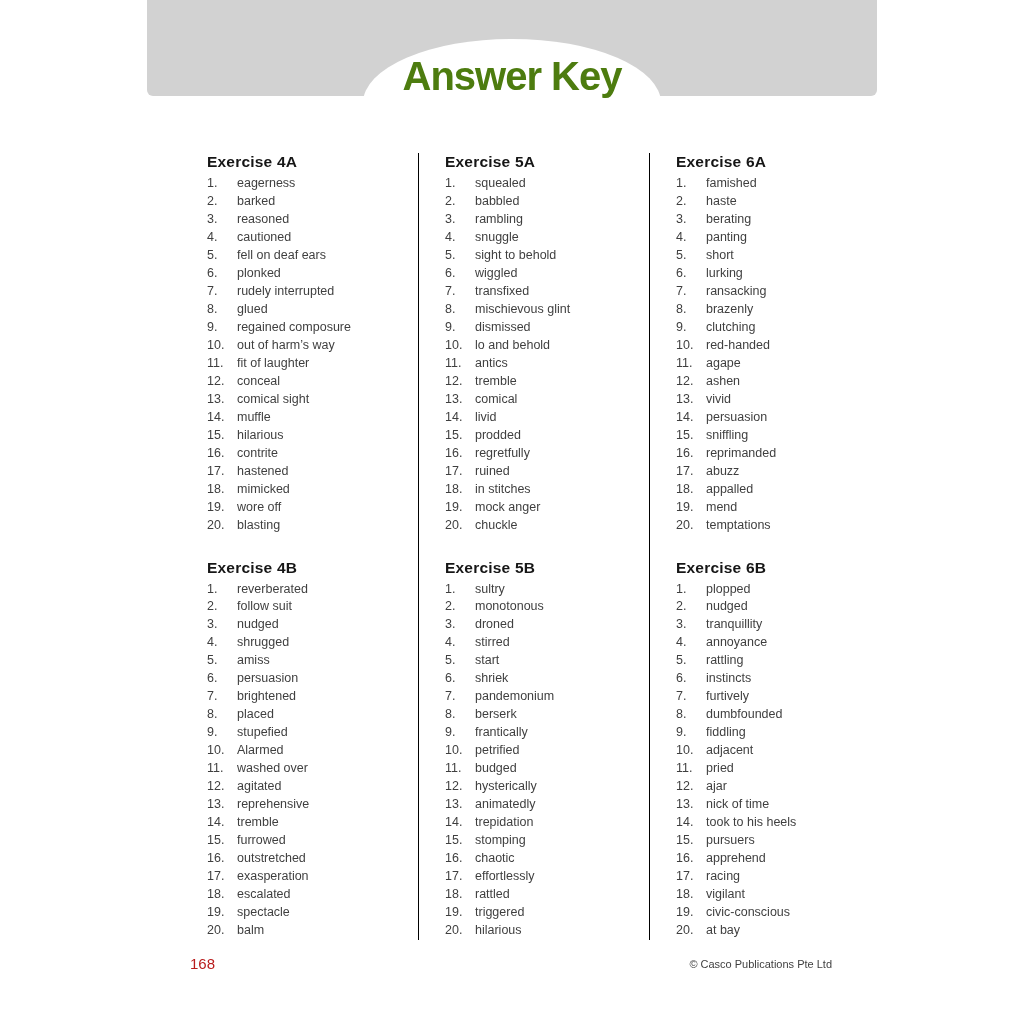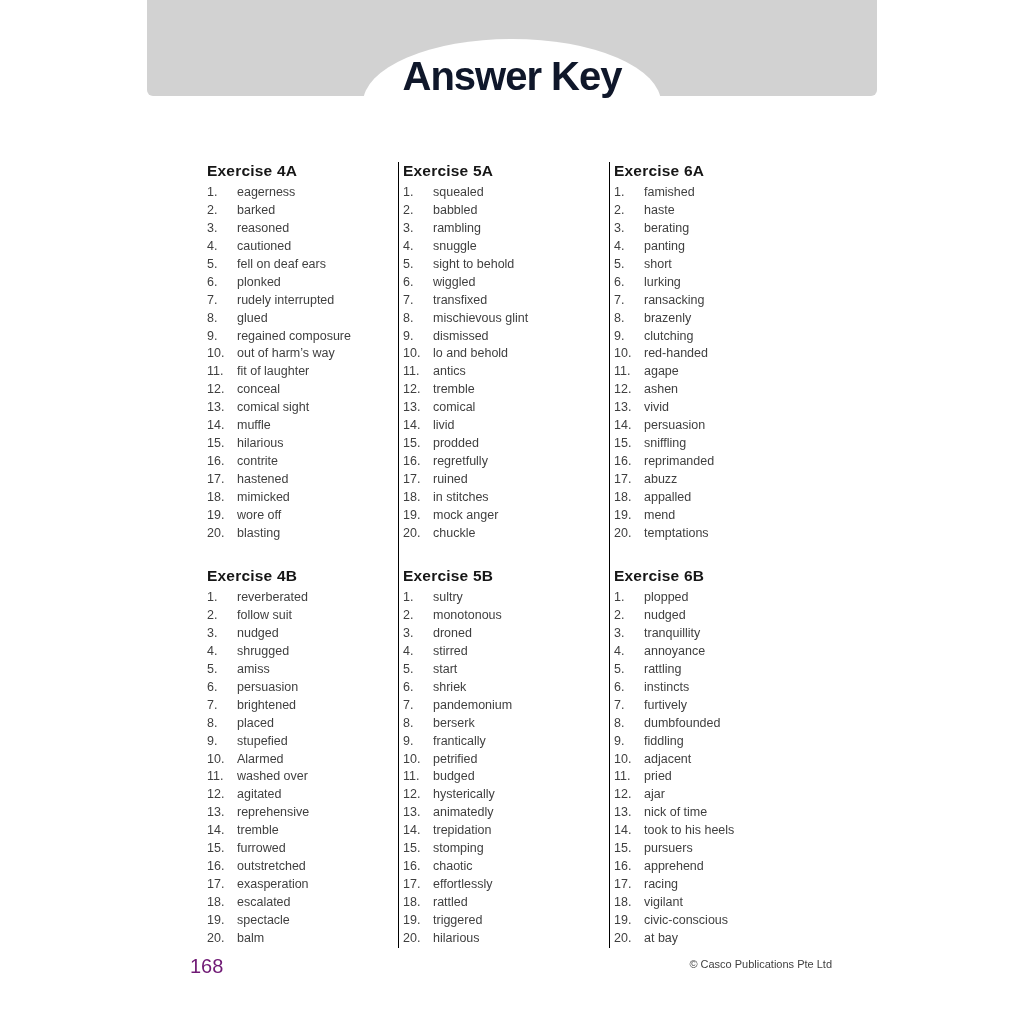--- a/index.html
+++ b/index.html
@@ -12,44 +12,44 @@
   .banner-gray{
     position:absolute;left:147px;top:0;width:730px;height:96px;
     background:#d2d2d2;border-radius:0 0 6px 6px;overflow:hidden;
   }
   .banner-ellipse{
     position:absolute;left:216px;top:39px;width:298px;height:128px;
     background:#ffffff;border-radius:50%;
   }
   .page-title{
     position:absolute;left:147px;top:54px;width:730px;margin:0;
-    text-align:center;font-size:40px;font-weight:bold;color:#0f172a;
+    text-align:center;font-size:40px;font-weight:bold;color:#4d7c0f;
     letter-spacing:-1px;
   }
   
   .columns{
     position:absolute;left:207px;top:145px;height:803px;
-    display:flex;align-items:flex-end;
+    display:flex;align-items:center;
   }
   .col{box-sizing:border-box;}
   .col-1{width:191px;}
-  .col-2,.col-3{border-left:1.5px solid #000;padding-left:4px;}
+  .col-2,.col-3{border-left:1.5px solid #000;padding-left:26px;margin-left:20px;}
   .col-2{width:211px;}
   .col-3{width:226px;}
   .section-heading{
     font-size:15.5px;font-weight:bold;color:#161616;
     line-height:18px;margin:0 0 4px 0;letter-spacing:0.2px;
   }
   .section.second{margin-top:24px;}
   .item{display:flex;font-size:12.5px;color:#3f3f3f;line-height:17.95px;}
   .item .num{width:30px;flex:none;}
   .item .txt{flex:1;}
   
   .page-number{
-    position:absolute;left:190px;top:955px;font-size:20px;color:#701a75;
+    position:absolute;left:190px;top:955px;font-size:15px;color:#b91c1c;
   }
   .copyright{
     position:absolute;right:192px;top:958px;font-size:11px;color:#3f3f3f;
   }
 </style>
 </head>
 <body>
 
 <div>
 

